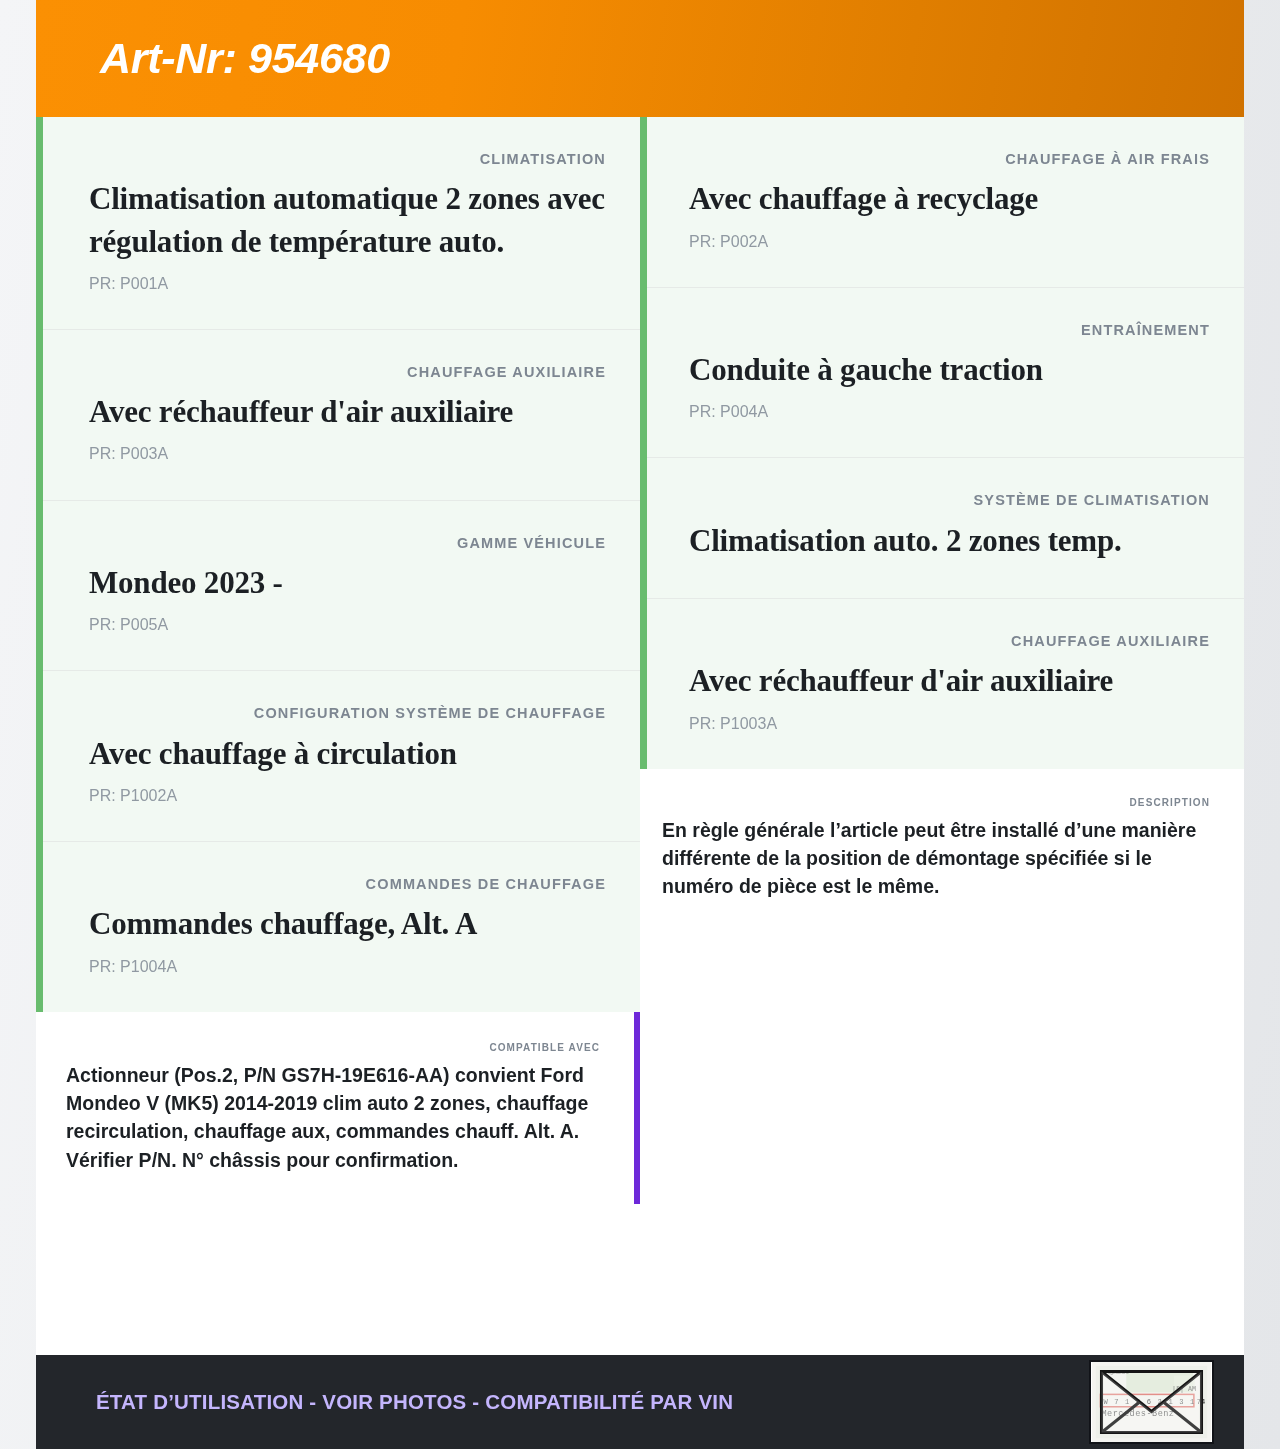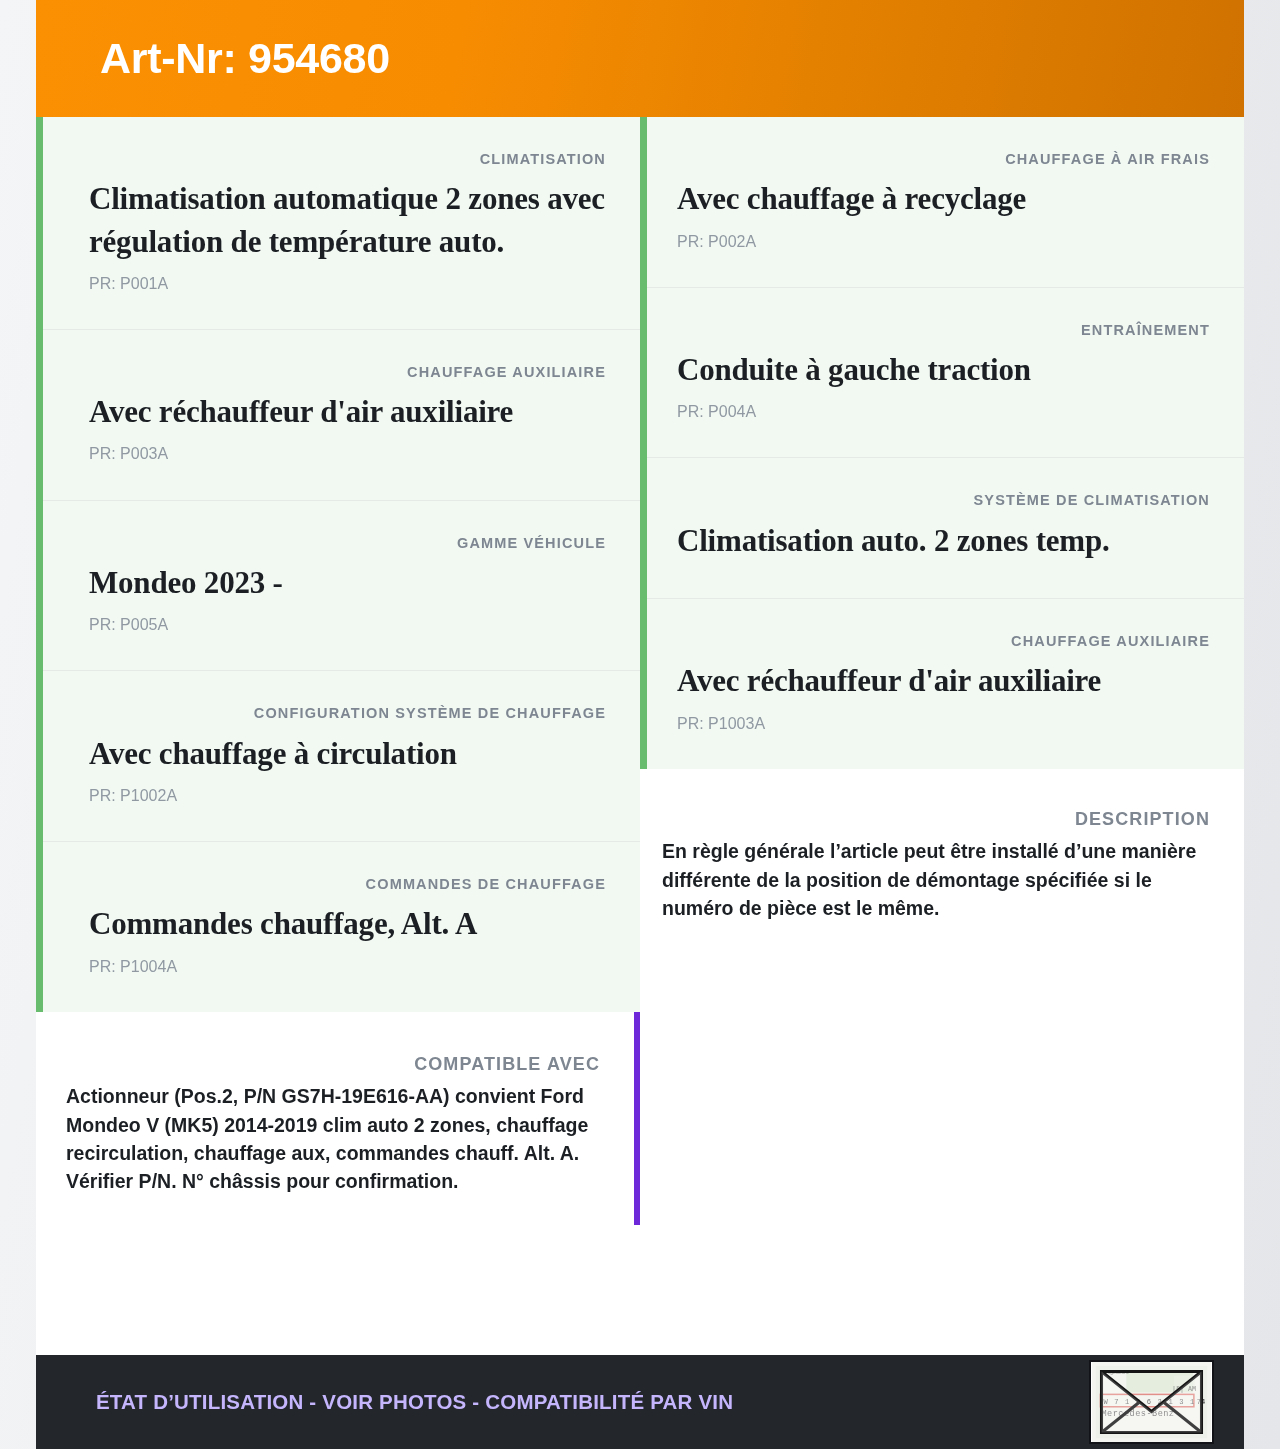--- a/index.html
+++ b/index.html
@@ -27,20 +27,21 @@
   }
 
   
   .header {
     height: 117px;
     flex: 0 0 117px;
     background: linear-gradient(100deg, #fb9003 0%, #f78c01 35%, #e07e00 72%, #d07200 100%);
     display: flex;
     align-items: center;
     padding: 0 0 0 64px;
+    font-style: italic;
   }
   .header-title {
     color: #ffffff;
     font-size: 43px;
     font-weight: bold;
     letter-spacing: -0.3px;
     line-height: 1;
   }
 
   
@@ -65,21 +66,21 @@
     background: #f2f9f3;
     width: 100%;
   }
 
   .card {
     padding: 34px 34px 36px 46px;
     border-bottom: 1px solid #e6eae7;
   }
   .card:last-child { border-bottom: none; }
 
-  .col-right .card { padding-left: 30px; }
+  .col-right .card { padding-left: 42px; }
 
   .card-label {
     font-size: 14.5px;
     font-weight: bold;
     letter-spacing: 1.15px;
     color: #7d8691;
     text-transform: uppercase;
     line-height: 1.2;
     margin-bottom: 10px;
     text-align: right;
@@ -101,24 +102,23 @@
     line-height: 1.2;
   }
 
   
   .card-plain {
     background: #ffffff;
     padding: 30px 34px 30px 30px;
     border-bottom: none;
   }
   .card-plain .card-label {
-    font-size: 18px;
+    font-size: 10px;
     letter-spacing: 1.1px;
     margin-bottom: 7px;
-    margin-top: 12px;
   }
   .card-plain .card-body {
     font-size: 19.5px;
     font-weight: bold;
     color: #1c2024;
     line-height: 1.45;
   }
 
   .col-left .card-plain  { border-right: 6px solid #6d28d9; min-height: 175px; }
   .col-right .card-plain { padding-left: 22px; padding-top: 28px; }

